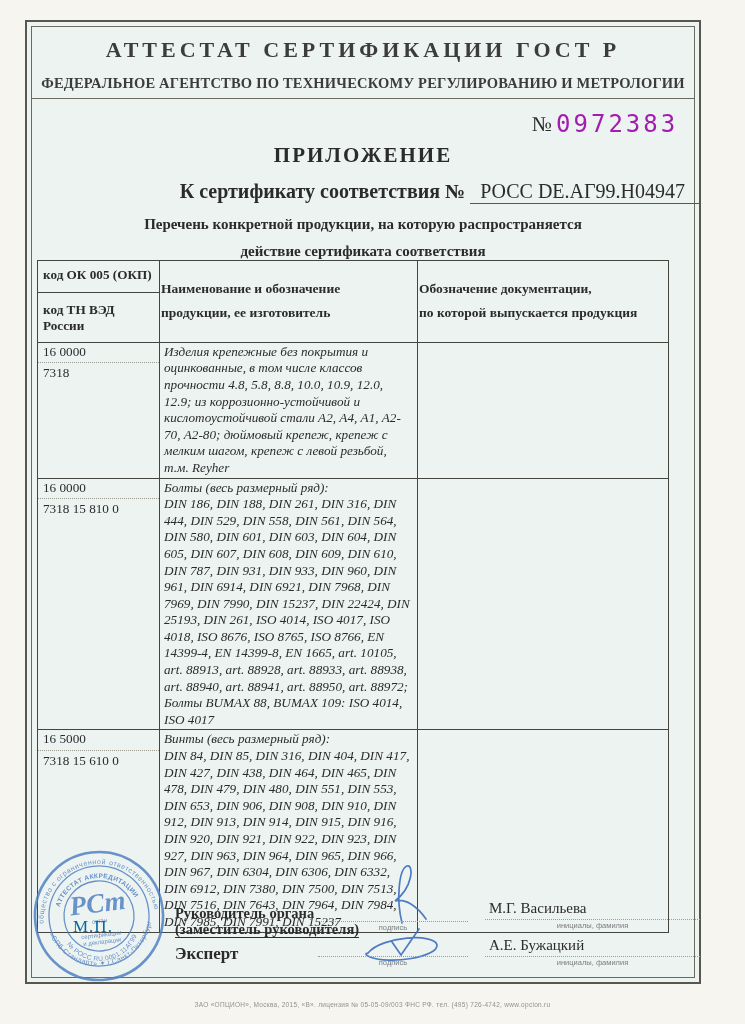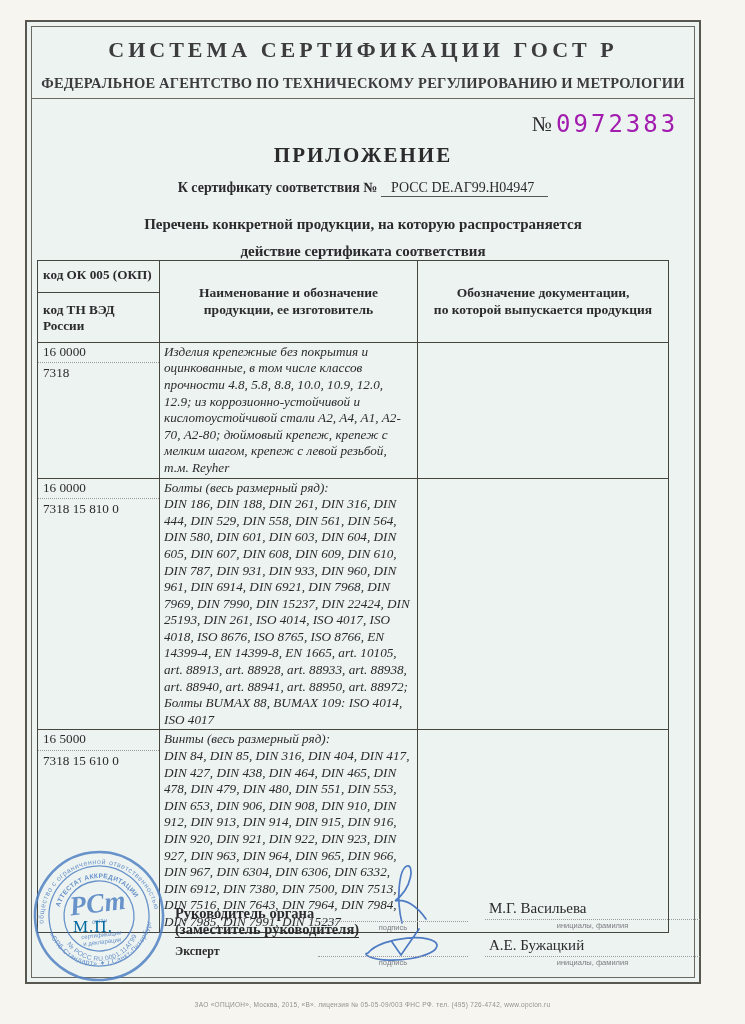--- a/index.html
+++ b/index.html
@@ -25,62 +25,62 @@
   .h1{margin-top:11px;font-size:22px;font-weight:bold;letter-spacing:4px;color:#3c3c3e;}
   .h2{margin-top:12px;font-size:14.5px;font-weight:bold;letter-spacing:0.2px;color:#3c3c3e;}
   .cert-no{position:absolute;left:505px;top:88px;white-space:nowrap;}
   .cert-no .nsign{font-size:21px;color:#2b2b2e;}
   .cert-no .ndigits{
     font-family:"DejaVu Sans Mono", monospace;
     font-size:24px;letter-spacing:3px;color:#a21caf;vertical-align:-1px;
   }
   .title{position:absolute;top:121px;left:0;width:100%;text-align:center;
     font-size:21px;font-weight:bold;letter-spacing:2px;}
-  .cert-line{position:absolute;top:158px;left:0;width:100%;text-align:center;font-size:14px;}
+  .cert-line{position:absolute;top:158px;left:0;width:100%;text-align:right;font-size:20px;}
   .cert-line .lbl{font-weight:bold;}
   .cert-line .val{border-bottom:1px solid #55555a;padding:0 14px 1px 10px;}
   .subtitle{position:absolute;top:189px;left:0;width:100%;text-align:center;
     font-size:15px;font-weight:bold;line-height:27px;white-space:pre-line;}
   .table-wrap{position:absolute;left:10px;top:238px;}
   table{border-collapse:collapse;table-layout:fixed;}
   td{border:1px solid #45453f;vertical-align:top;font-size:13.2px;line-height:16.6px;}
   col.c1{width:122px;} col.c2{width:258px;} col.c3{width:251px;}
-  td.hcell{text-align:center;font-weight:bold;vertical-align:middle;
-    white-space:pre-line;font-size:13.5px;line-height:17px;}
+  td.hcell{font-weight:bold;vertical-align:middle;
+    white-space:pre-line;font-size:13.5px;line-height:24px;}
   td.c1h{padding:0;font-weight:bold;}
   .c1top{border-bottom:1px solid #45453f;padding:6px 5px 8px;}
   .c1bot{padding:9px 5px 7px;}
   td.codes{padding:0;}
   .code-top{padding:1px 5px 2px;border-bottom:1px dotted #9b9b93;}
   .code-bot{padding:2px 5px;}
   td.desc{padding:1px 4px;white-space:pre-line;font-style:italic;}
   .sig-role1{position:absolute;left:148px;top:884px;font-weight:bold;font-size:14.5px;line-height:15.5px;}
   .sig-role1 .u{border-bottom:1.6px solid #2b2b2e;}
-  .sig-role2{position:absolute;left:148px;top:922px;font-weight:bold;font-size:12px;}
+  .sig-role2{position:absolute;left:148px;top:922px;font-weight:bold;font-size:17px;}
   .sline{position:absolute;width:150px;border-top:1px dotted #9a9aa0;}
   .slabel{position:absolute;width:150px;text-align:center;
     font-family:"Liberation Sans", sans-serif;font-size:7.5px;color:#7c7c82;}
   .nline{position:absolute;width:215px;border-top:1px dotted #9a9aa0;}
   .nlabel{position:absolute;width:215px;text-align:center;
     font-family:"Liberation Sans", sans-serif;font-size:7.5px;color:#7c7c82;}
   .name{position:absolute;font-size:15px;}
   .mp{position:absolute;left:46px;top:895px;font-size:17px;color:#0369a1;letter-spacing:1px;}
   .stamp{position:absolute;left:4px;top:826px;opacity:.82;transform:rotate(-7deg);}
   .sigsvg{position:absolute;left:295px;top:835px;}
   .footer{position:absolute;left:0;top:1001px;width:100%;text-align:center;
     font-family:"Liberation Sans", sans-serif;font-size:6.5px;color:#92928b;letter-spacing:.3px;}
 </style>
 </head>
 <body>
 
 <div class="frame">
   <div class="frame-inner"></div>
 
   <div class="header-box">
-    <div class="h1">СИСТЕМА СЕРТИФИКАЦИИ ГОСТ Р</div>
+    <div class="h1">АТТЕСТАТ СЕРТИФИКАЦИИ ГОСТ Р</div>
     <div class="h2">ФЕДЕРАЛЬНОЕ АГЕНТСТВО ПО ТЕХНИЧЕСКОМУ РЕГУЛИРОВАНИЮ И МЕТРОЛОГИИ</div>
   </div>
 
   <div class="cert-no">
     <span class="nsign">№</span>
     <span class="ndigits">0972383</span>
   </div>
 
   <div class="title">ПРИЛОЖЕНИЕ</div>
 

